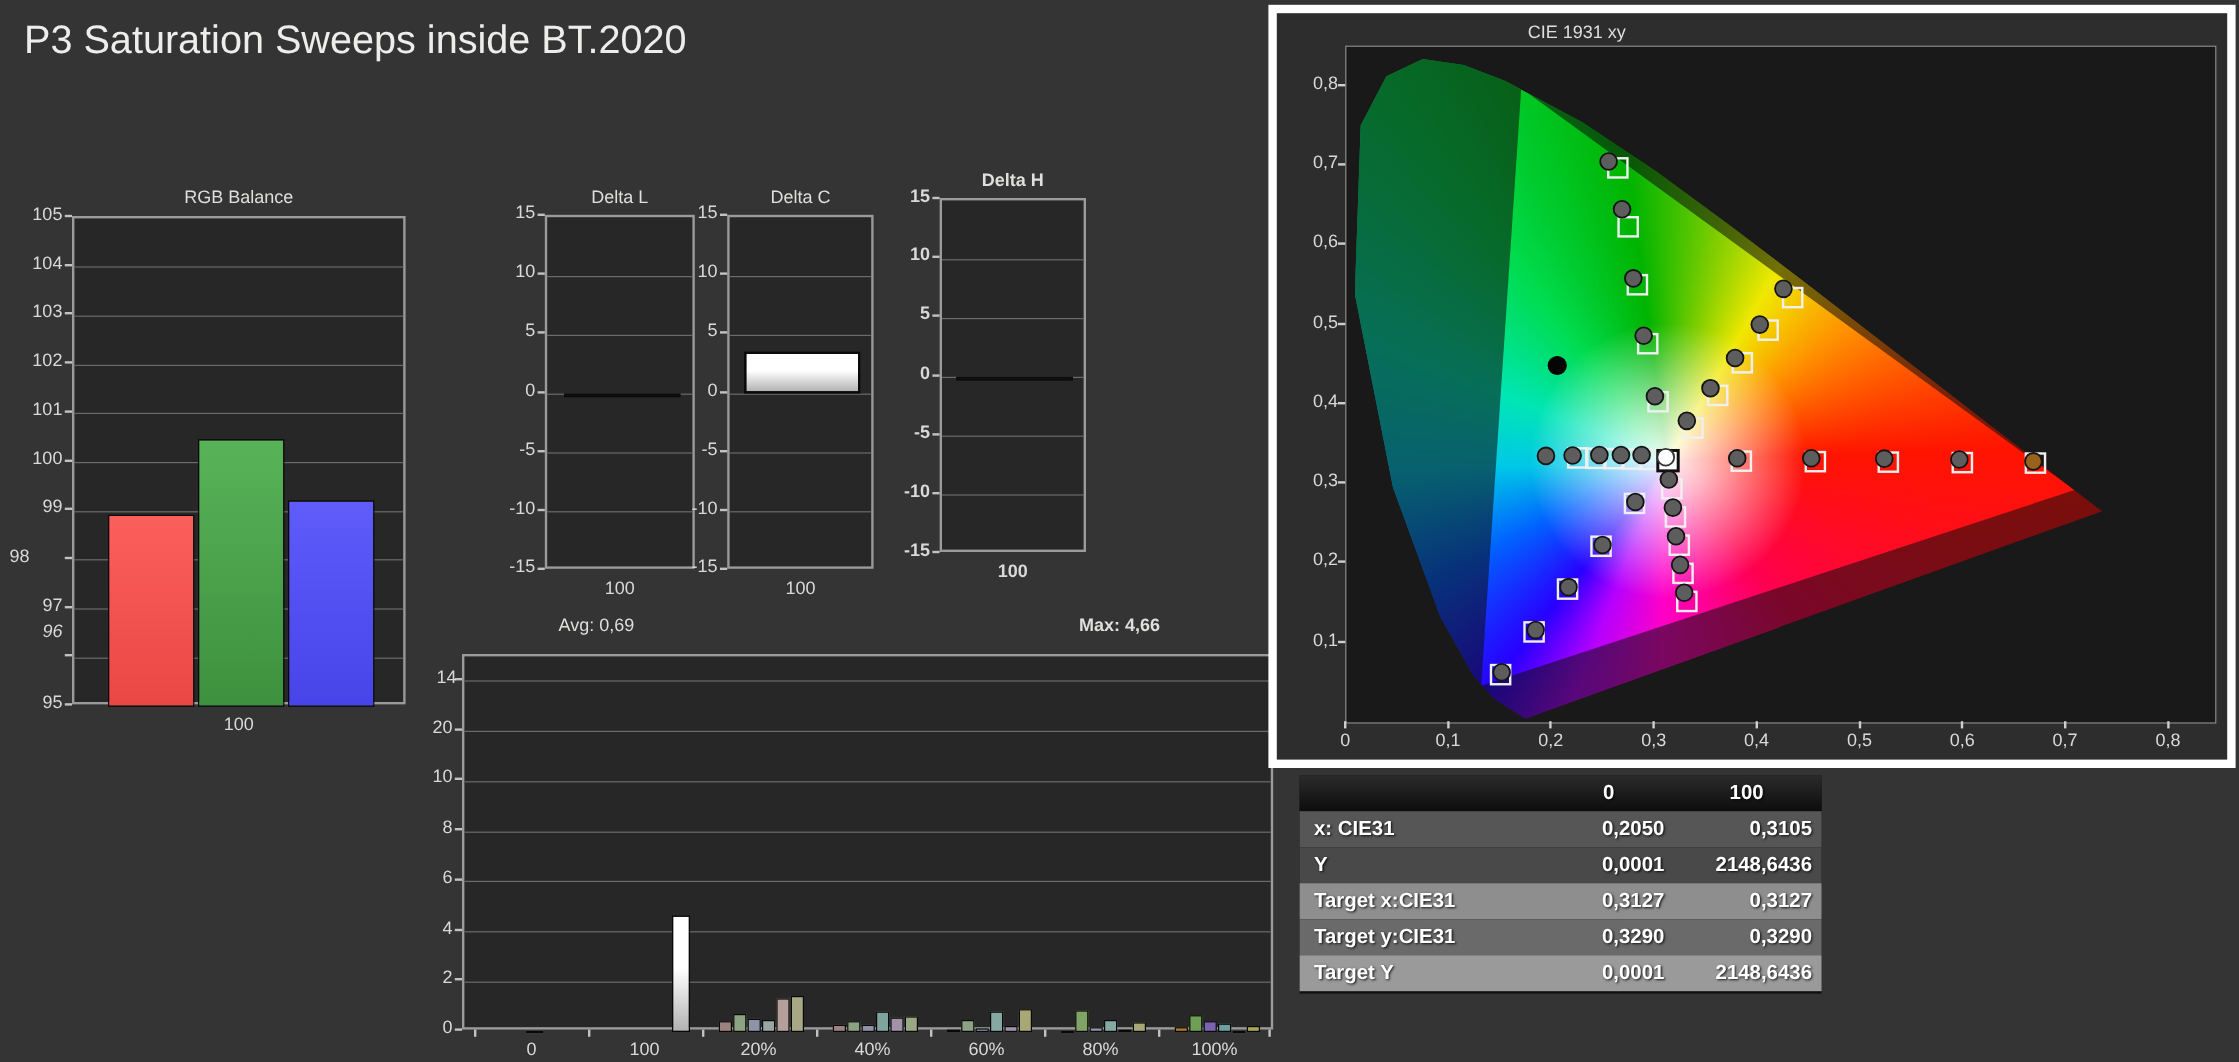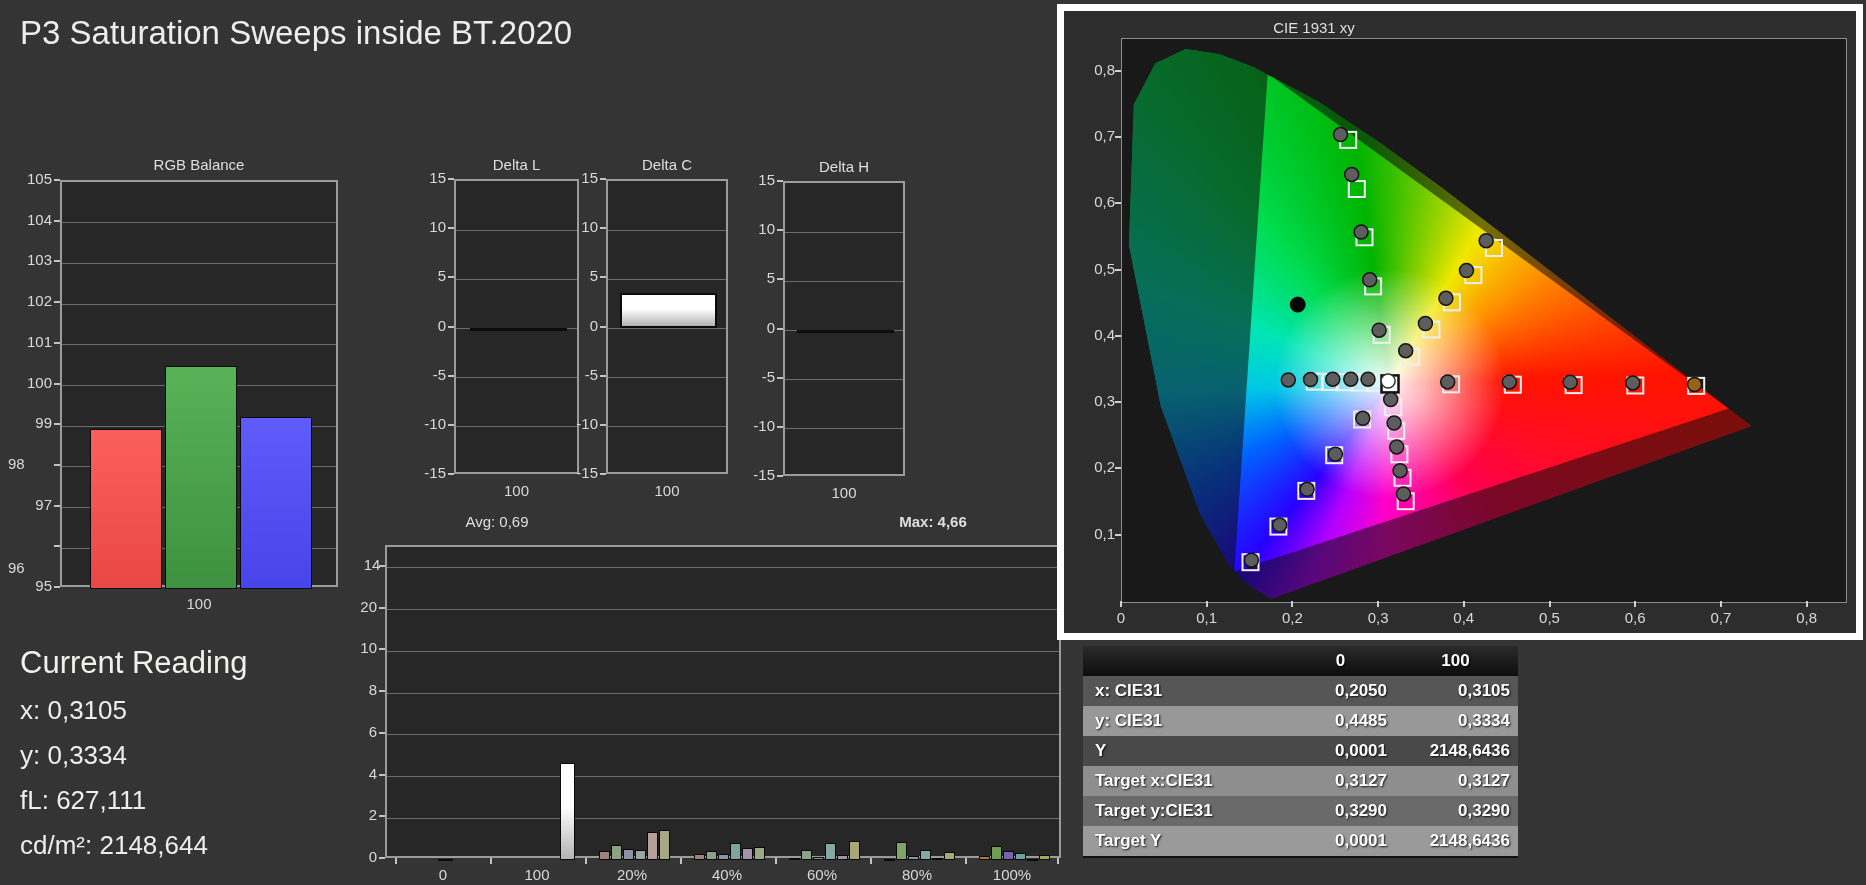--- a/index.html
+++ b/index.html
@@ -52,21 +52,21 @@
         <div style="position: absolute; left: 0px; right: 0px; top: 121.6px; height: 1px; background: rgb(107, 107, 107);"></div>
         <div style="position: absolute; left: 0px; right: 0px; top: 80.9px; height: 1px; background: rgb(107, 107, 107);"></div>
         <div style="position: absolute; left: 0px; right: 0px; top: 40.2px; height: 1px; background: rgb(107, 107, 107);"></div>
         <div style="position: absolute; left: 28px; width: 72px; top: 247.049px; height: 159.951px; background: linear-gradient(rgb(251, 95, 92), rgb(233, 71, 68)); border: 1px solid rgb(10, 10, 10); box-sizing: border-box;"></div>
         <div style="position: absolute; left: 103px; width: 72px; top: 184.371px; height: 222.629px; background: linear-gradient(rgb(88, 179, 88), rgb(62, 145, 62)); border: 1px solid rgb(10, 10, 10); box-sizing: border-box;"></div>
         <div style="position: absolute; left: 178px; width: 72px; top: 235.246px; height: 171.754px; background: linear-gradient(rgb(95, 92, 251), rgb(71, 68, 233)); border: 1px solid rgb(10, 10, 10); box-sizing: border-box;"></div>
       </div>
       <div style="position: absolute; left: 14px; top: 456px; width: 6px; height: 2px; background: rgb(194, 194, 194);"></div>
       <div class="lbl" style="position: absolute; left: -32px; top: 447px; width: 44px; text-align: right;">95</div>
       <div style="position: absolute; left: 14px; top: 415.3px; width: 6px; height: 2px; background: rgb(194, 194, 194);"></div>
-      <div class="lbl" style="position: absolute; left: -32px; top: 429px; width: 44px; ">96</div>
+      <div class="lbl" style="position: absolute; left: -32px; top: 388px; width: 44px; text-align: right; font-style: italic;">96</div>
       <div style="position: absolute; left: 14px; top: 374.6px; width: 6px; height: 2px; background: rgb(194, 194, 194);"></div>
       <div class="lbl" style="position: absolute; left: -32px; top: 365.6px; width: 44px; text-align: right;">97</div>
       <div style="position: absolute; left: 14px; top: 333.9px; width: 6px; height: 2px; background: rgb(194, 194, 194);"></div>
       <div class="lbl" style="position: absolute; left: -32px; top: 324.9px; width: 44px; text-align: left;">98</div>
       <div style="position: absolute; left: 14px; top: 293.2px; width: 6px; height: 2px; background: rgb(194, 194, 194);"></div>
       <div class="lbl" style="position: absolute; left: -32px; top: 284.2px; width: 44px; text-align: right;">99</div>
       <div style="position: absolute; left: 14px; top: 252.5px; width: 6px; height: 2px; background: rgb(194, 194, 194);"></div>
       <div class="lbl" style="position: absolute; left: -32px; top: 243.5px; width: 44px; text-align: right;">100</div>
       <div style="position: absolute; left: 14px; top: 211.8px; width: 6px; height: 2px; background: rgb(194, 194, 194);"></div>
       <div class="lbl" style="position: absolute; left: -32px; top: 202.8px; width: 44px; text-align: right;">101</div>
@@ -128,21 +128,21 @@
       <div class="lbl" style="position: absolute; left: -20px; top: 186.5px; width: 44px; text-align: right;">0</div>
       <div style="position: absolute; left: 26px; top: 244.667px; width: 6px; height: 2px; background: rgb(194, 194, 194);"></div>
       <div class="lbl" style="position: absolute; left: -20px; top: 235.667px; width: 44px; text-align: right;">-5</div>
       <div style="position: absolute; left: 26px; top: 293.833px; width: 6px; height: 2px; background: rgb(194, 194, 194);"></div>
       <div class="lbl" style="position: absolute; left: -20px; top: 284.833px; width: 44px; text-align: right;">-10</div>
       <div style="position: absolute; left: 26px; top: 343px; width: 6px; height: 2px; background: rgb(194, 194, 194);"></div>
       <div class="lbl" style="position: absolute; left: -20px; top: 334px; width: 44px; text-align: right;">-15</div>
       <div class="lbl" style="position: absolute; left: 32px; top: 352px; width: 122px; text-align: center;">100</div>
     </div>
 
-  <div class="chart" id="delta-h-chart" style="left:751px;top:132px;width:180px;height:380px;">
+  <div class="chart" id="delta-h-chart" style="left:751px;top:116px;width:180px;height:380px;font-weight:bold;">
     <div class="ctitle" style="left:32px;top:26px;width:122px;">Delta H</div>
   <div class="plot" style="position: absolute; left: 32px; top: 49px; width: 122px; height: 295px;">
         <div style="position: absolute; left: 0px; right: 0px; top: 48.6667px; height: 1px; background: rgb(107, 107, 107);"></div>
         <div style="position: absolute; left: 0px; right: 0px; top: 97.8333px; height: 1px; background: rgb(107, 107, 107);"></div>
         <div style="position: absolute; left: 0px; right: 0px; top: 147px; height: 1px; background: rgb(107, 107, 107);"></div>
         <div style="position: absolute; left: 0px; right: 0px; top: 196.167px; height: 1px; background: rgb(107, 107, 107);"></div>
         <div style="position: absolute; left: 0px; right: 0px; top: 245.333px; height: 1px; background: rgb(107, 107, 107);"></div>
         <div style="position: absolute; left: 12px; width: 97px; top: 147.008px; height: 2.5px; background: rgb(17, 17, 17); border: 1px solid rgb(10, 10, 10); box-sizing: border-box;"></div>
       </div>
       <div style="position: absolute; left: 26px; top: 48px; width: 6px; height: 2px; background: rgb(194, 194, 194);"></div>
@@ -233,27 +233,20 @@
       <div style="position: absolute; left: 727px; top: 353px; width: 2px; height: 6px; background: rgb(194, 194, 194);"></div>
       <div class="lbl" style="position: absolute; left: 73px; top: 361px; width: 80px; text-align: center;">0</div>
       <div class="lbl" style="position: absolute; left: 167px; top: 361px; width: 80px; text-align: center;">100</div>
       <div class="lbl" style="position: absolute; left: 262px; top: 361px; width: 80px; text-align: center;">20%</div>
       <div class="lbl" style="position: absolute; left: 357px; top: 361px; width: 80px; text-align: center;">40%</div>
       <div class="lbl" style="position: absolute; left: 452px; top: 361px; width: 80px; text-align: center;">60%</div>
       <div class="lbl" style="position: absolute; left: 547px; top: 361px; width: 80px; text-align: center;">80%</div>
       <div class="lbl" style="position: absolute; left: 642px; top: 361px; width: 80px; text-align: center;">100%</div>
     </div>
 
-  <div class="chart" style="left:20px;top:645px;width:300px;height:230px;">
-    <div class="cr-head">Current Reading</div>
-    <div class="cr-line"><span>x:</span> <span>0,3105</span></div>
-    <div class="cr-line"><span>y:</span> <span>0,3334</span></div>
-    <div class="cr-line"><span>fL:</span> <span>627,111</span></div>
-    <div class="cr-line"><span>cd/m²:</span> <span>2148,644</span></div>
-  </div>
 
   <div class="cie-panel">
     <div class="cie-inner" id="cie-inner">
       <div class="ctitle" style="left:150px;top:8px;width:200px;">CIE 1931 xy</div>
       <div class="cie-plot" id="cie-plot">
         <div class="locus">
           <div class="locus-conic"></div>
           <div class="locus-glow"></div>
         </div>
         <svg class="cie-svg" id="cie-svg" width="724" height="563" viewBox="0 0 724 563">
@@ -364,25 +357,20 @@
     <div class="t-row t-head">
       <div class="t-c1"></div>
       <div class="t-c2">0</div>
       <div class="t-c3">100</div>
     </div>
   <div class="t-row r0">
         <div class="t-c1">x: CIE31</div>
         <div class="t-c2">0,2050</div>
         <div class="t-c3">0,3105</div>
       </div>
-      <div class="t-row r1">
-        <div class="t-c1">y: CIE31</div>
-        <div class="t-c2">0,4485</div>
-        <div class="t-c3">0,3334</div>
-      </div>
       <div class="t-row r2">
         <div class="t-c1">Y</div>
         <div class="t-c2">0,0001</div>
         <div class="t-c3">2148,6436</div>
       </div>
       <div class="t-row r3">
         <div class="t-c1">Target x:CIE31</div>
         <div class="t-c2">0,3127</div>
         <div class="t-c3">0,3127</div>
       </div>

